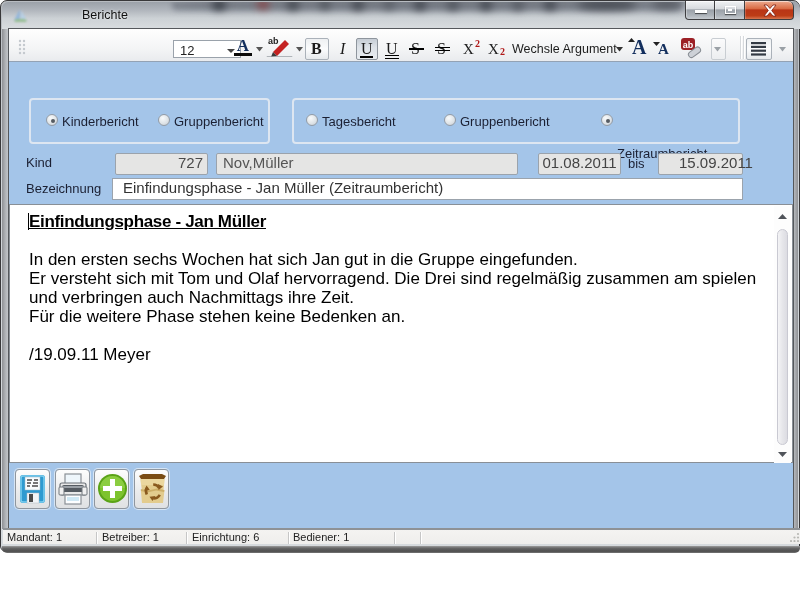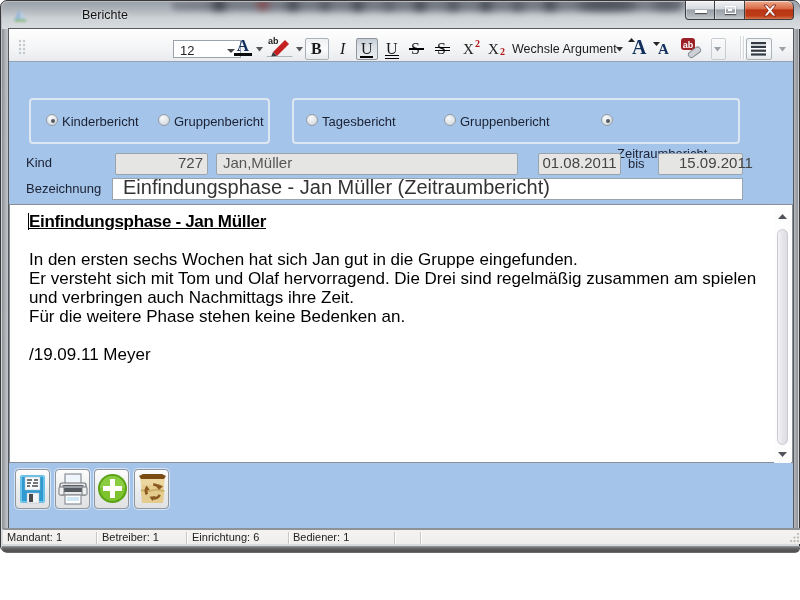--- a/index.html
+++ b/index.html
@@ -44,21 +44,21 @@
   .combo .arr { position:absolute; right:5px; top:8px; width:0; height:0; border-left:4px solid transparent; border-right:4px solid transparent; border-top:4px solid #444; }
   .sep { position:absolute; top:5px; width:1px; height:23px; background:#d6d9dc; box-shadow:1px 0 0 #fff; }
 
   
   .panel { position:absolute; border:2px solid #dde6f1; border-radius:4px; }
   .radio { position:absolute; width:12px; height:12px; border-radius:50%;
     background:radial-gradient(circle at 38% 32%, #f8fafb 0%, #dde2e6 60%, #c0c6cd 100%); border:1px solid #939ca6; }
   .radio.sel::after { content:""; position:absolute; left:3.5px; top:3.5px; width:4.5px; height:4.5px; border-radius:50%; background:#555c63; }
   .rlabel { position:absolute; font-size:13px; color:#1b2033; }
   .field { position:absolute; background:#e5e5e4; border:1px solid #9ba3ac; font-size:15px; color:#4a4a4a; border-radius:2px; line-height:17px; }
-  .wfield { position:absolute; background:#fff; border:1px solid #9ba3ac; font-size:20px; color:#333; line-height:17px; }
+  .wfield { position:absolute; background:#fff; border:1px solid #9ba3ac; font-size:15px; color:#333; line-height:17px; }
 
   
   #editor { position:absolute; left:0; top:175px; width:784px; height:259px; background:#fff; border:1px solid #898f96; }
   #edtext { position:absolute; left:19px; top:7px; font-size:17px; color:#000; line-height:19px; white-space:pre; }
   #scroll { position:absolute; right:1px; top:1px; width:17px; height:257px; background:#fdfdfd; }
   #thumb { position:absolute; left:3px; top:23px; width:11px; height:216px; border-radius:6px;
     background:linear-gradient(90deg,#f4f4f6,#e6e6ea 50%,#dcdce2); border:1px solid #c9c9d2; }
 
   
   .bbtn { position:absolute; width:35px; height:40px; border-radius:4px;
@@ -223,21 +223,21 @@
         <div class="radio" style="left:149px;top:85px;"></div>
         <div class="rlabel" style="left:165px;top:85px;">Gruppenbericht</div>
         <div class="radio" style="left:297px;top:85px;"></div>
         <div class="rlabel" style="left:313px;top:85px;">Tagesbericht</div>
         <div class="radio" style="left:435px;top:85px;"></div>
         <div class="rlabel" style="left:451px;top:85px;">Gruppenbericht</div>
         <div class="radio sel" style="left:592px;top:85px;"></div>
         <div class="rlabel" style="left:608px;top:85px;margin-top:32px;">Zeitraumbericht</div>
         <div class="rlabel" style="left:17px;top:126px;text-align:center;">Kind</div>
         <div class="field" style="left:106px;top:124px;width:93px;height:22px;text-align:right;padding:0 4px 0 0;">727</div>
-        <div class="field" style="left:207px;top:124px;width:302px;height:22px;padding:0 0 0 6px;color:#555;">Jan,Müller</div>
+        <div class="field" style="left:207px;top:124px;width:302px;height:22px;padding:0 0 0 6px;color:#555;">Nov,Müller</div>
         <div class="field" style="left:529px;top:124px;width:83px;height:22px;text-align:center;padding-top:0;color:#444;">01.08.2011</div>
         <div class="rlabel" style="left:619px;top:127px;font-weight:normal;">bis</div>
         <div class="field" style="left:649px;top:124px;width:85px;height:22px;text-align:center;padding-top:0;color:#444;padding-left:20px;">15.09.2011</div>
         <div class="rlabel" style="left:17px;top:152px;">Bezeichnung</div>
         <div class="wfield" style="left:103px;top:149px;width:631px;height:22px;padding:0 0 0 10px;">Einfindungsphase - Jan Müller (Zeitraumbericht)</div>
       </div>
       <div id="editor">
         <div id="edtext"><span style="font-weight:bold;text-decoration:underline;letter-spacing:-0.33px;">Einfindungsphase - Jan Müller</span>
 
 In den ersten sechs Wochen hat sich Jan gut in die Gruppe eingefunden.

